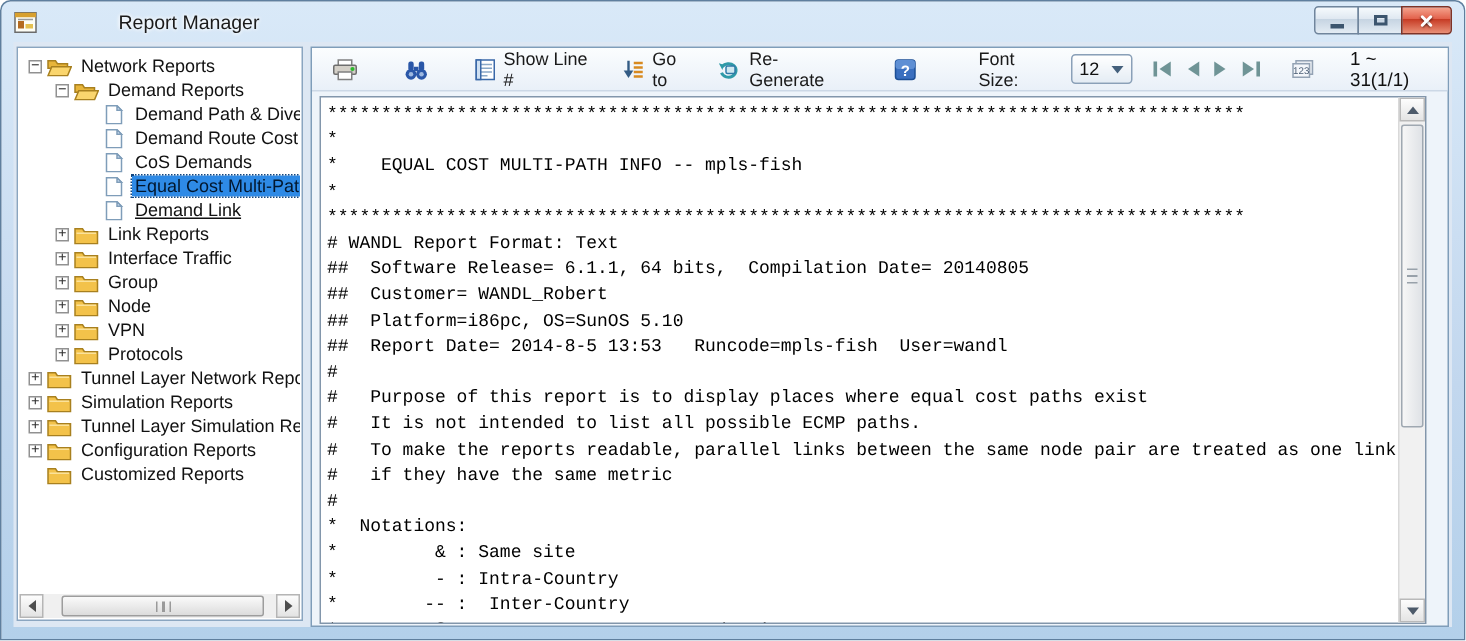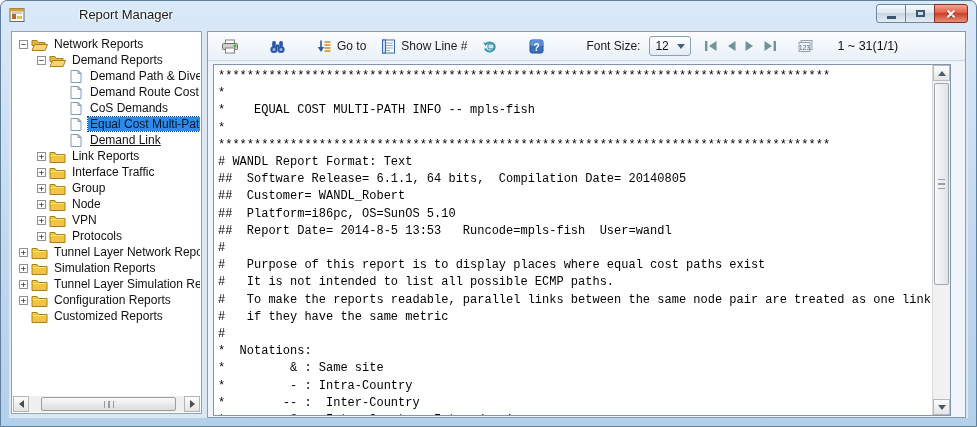--- a/index.html
+++ b/index.html
@@ -354,46 +354,47 @@
                 <circle cx="12" cy="10.5" r="3.6" fill="#2a57a8"></circle>
                 <rect x="7" y="5.5" width="3" height="3" fill="#2a57a8"></rect>
                 <circle cx="5" cy="10.5" r="1.5" fill="#9db8e0"></circle>
                 <circle cx="12" cy="10.5" r="1.5" fill="#9db8e0"></circle>
               </svg>
           </span>
         </div>
         <span class="sp8"></span>
         <div class="tb-btn">
           <span>
+            <svg width="15" height="15" viewBox="0 0 15 15">
+                <rect x="1.5" y="1" width="12" height="13" fill="#fff" stroke="#3a68a8"></rect>
+                <path d="M4 4 h8 M4 6.5 h8 M4 9 h8 M4 11.5 h5" stroke="#8aa8c8" stroke-width="1"></path>
+                <rect x="1.5" y="1" width="3" height="13" fill="#cfe0f2" stroke="#3a68a8"></rect>
+              </svg>
+          </span>
+          <span class="tb-label">Show Line #</span>
+        </div>
+        <div class="tb-btn">
+          <span>
             <svg width="16" height="15" viewBox="0 0 16 15">
                 <path d="M5 1.5 v8" stroke="#335c85" stroke-width="1.6" fill="none"></path>
                 <path d="M1.8 8 L5 13 L8.2 8 z" fill="#335c85"></path>
                 <path d="M8.5 3 h6 M8.5 6 h6 M8.5 9 h6 M8.5 12 h6" stroke="#d88a20" stroke-width="1.6"></path>
               </svg>
           </span>
           <span class="tb-label">Go to</span>
         </div>
         <div class="tb-btn">
           <span>
-            <svg width="15" height="15" viewBox="0 0 15 15">
-                <rect x="1.5" y="1" width="12" height="13" fill="#fff" stroke="#3a68a8"></rect>
-                <path d="M4 4 h8 M4 6.5 h8 M4 9 h8 M4 11.5 h5" stroke="#8aa8c8" stroke-width="1"></path>
-                <rect x="1.5" y="1" width="3" height="13" fill="#cfe0f2" stroke="#3a68a8"></rect>
-              </svg>
-          </span>
-          <span class="tb-label">Show Line #</span>
-        </div>
-        <div class="tb-btn">
-          <span>
             <svg width="17" height="15" viewBox="0 0 17 15">
                 <path d="M3.5 5.5 a5 4.5 0 1 1 -0.5 4" fill="none" stroke="#2f9aa8" stroke-width="2"></path>
                 <path d="M1.2 3.2 l3.4 1 -1 3.4 z" fill="#2f9aa8"></path>
                 <rect x="6" y="5" width="6" height="5" rx="1" fill="#cfe8f0" stroke="#2f7aa8"></rect>
               </svg>
           </span>
+          <span class="tb-label">Re-Generate</span>
         </div>
         <span class="sp8"></span>
         <div class="tb-btn">
           <span>
             <svg width="15" height="15" viewBox="0 0 15 15">
                 <rect x="1" y="1" width="13" height="13" rx="2" fill="#3a6fbf" stroke="#1d4f96"></rect>
                 <rect x="1" y="1" width="13" height="6" rx="2" fill="#5e8fd4"></rect>
                 <text x="7.5" y="11.5" text-anchor="middle" font-size="10" font-weight="bold" fill="#ffffff" font-family="Liberation Sans, sans-serif">?</text>
               </svg>
           </span>

